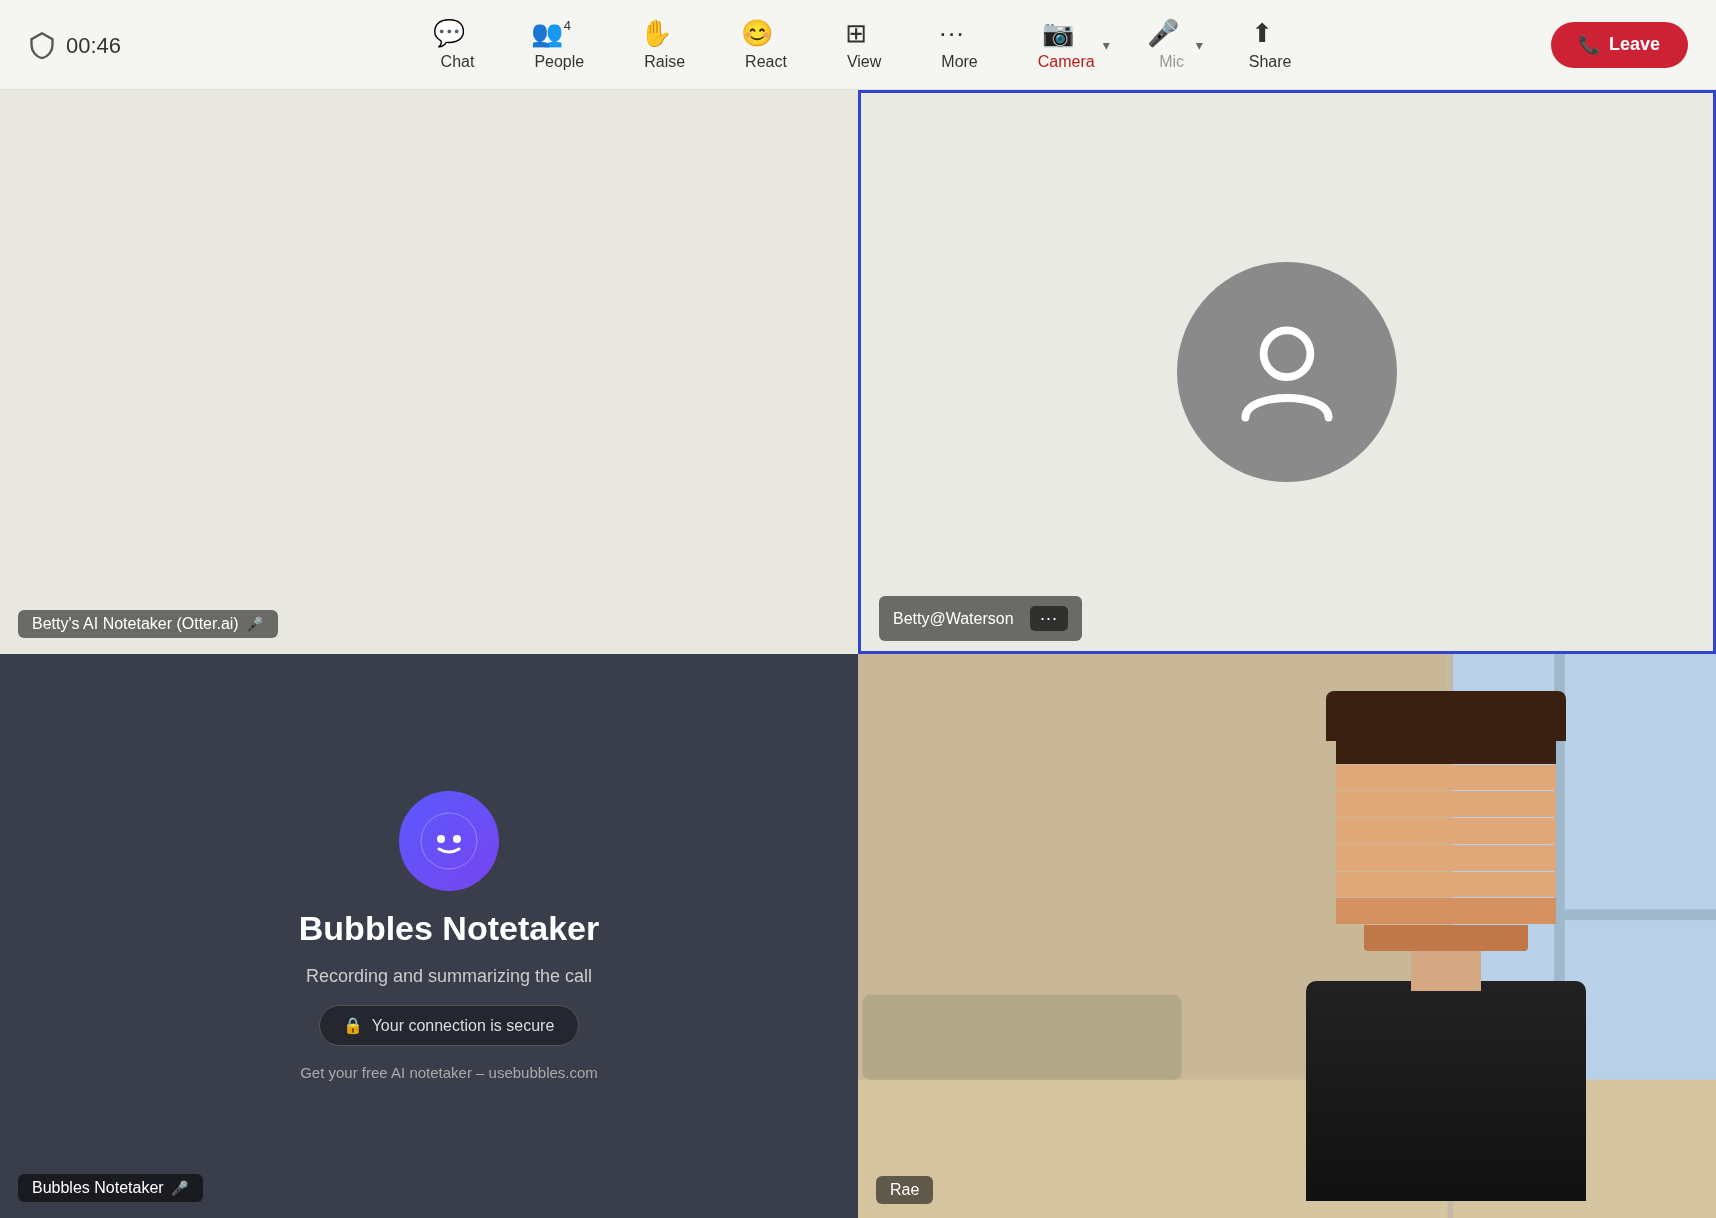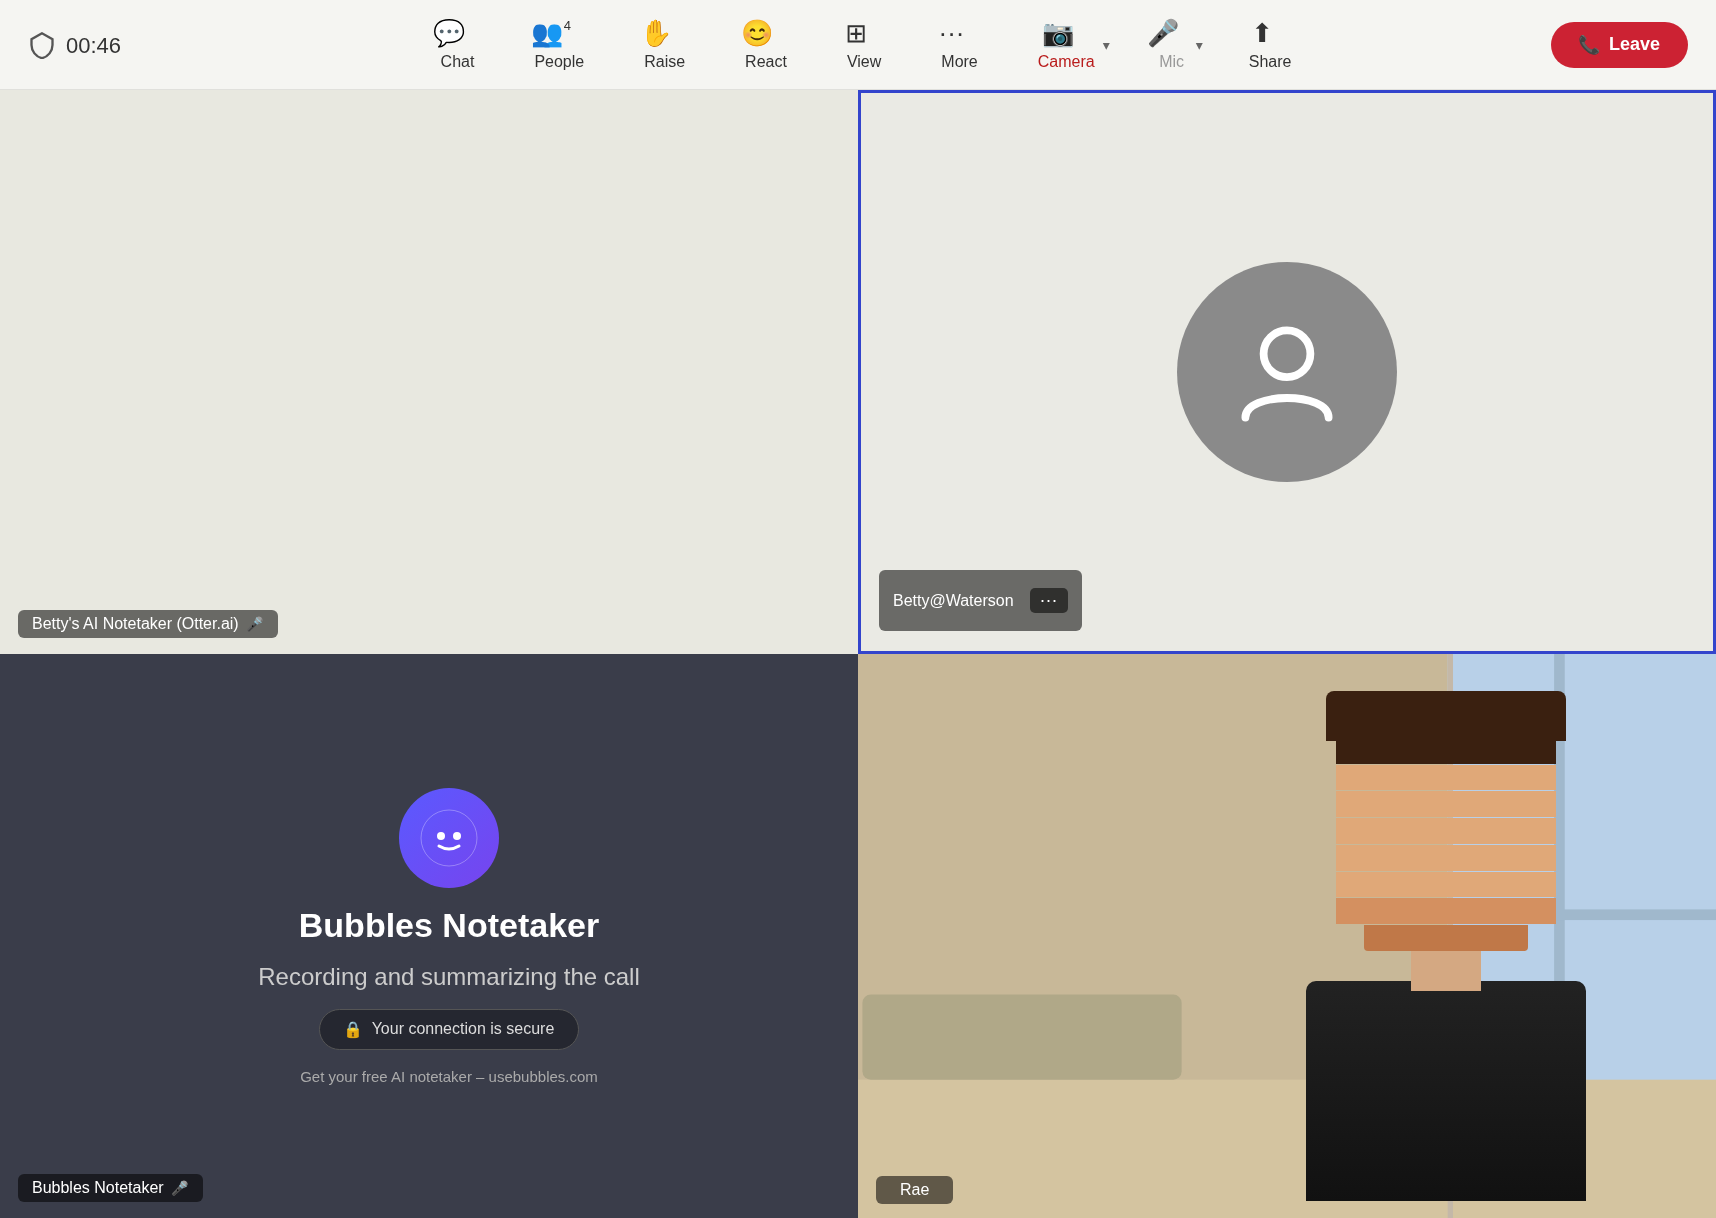--- a/index.html
+++ b/index.html
@@ -200,21 +200,21 @@
       font-size: 42px;
     }
 
     .bubbles-title {
       font-size: 34px;
       font-weight: 700;
       color: #fff;
     }
 
     .bubbles-subtitle {
-      font-size: 24px;
+      font-size: 18px;
       color: #ccc;
     }
 
     .secure-badge {
       background: rgba(0,0,0,0.35);
       border: 1px solid #555;
       border-radius: 25px;
       padding: 10px 24px;
       color: #ddd;
       font-size: 16px;
@@ -244,32 +244,32 @@
     }
 
     
     .name-badge {
       position: absolute;
       bottom: 14px;
       left: 18px;
       background: rgba(0,0,0,0.55);
       color: #fff;
       font-size: 16px;
-      padding: 5px 24px;
+      padding: 5px 14px;
       border-radius: 6px;
     }
 
     .name-badge-betty {
       position: absolute;
-      bottom: 20px;
+      bottom: 10px;
       left: 18px;
       background: rgba(0,0,0,0.55);
       color: #fff;
       font-size: 16px;
-      padding: 18px 14px;
+      padding: 10px 14px;
       border-radius: 6px;
       display: flex;
       align-items: center;
       gap: 8px;
     }
 
     .name-badge-bn {
       position: absolute;
       bottom: 16px;
       left: 18px;

